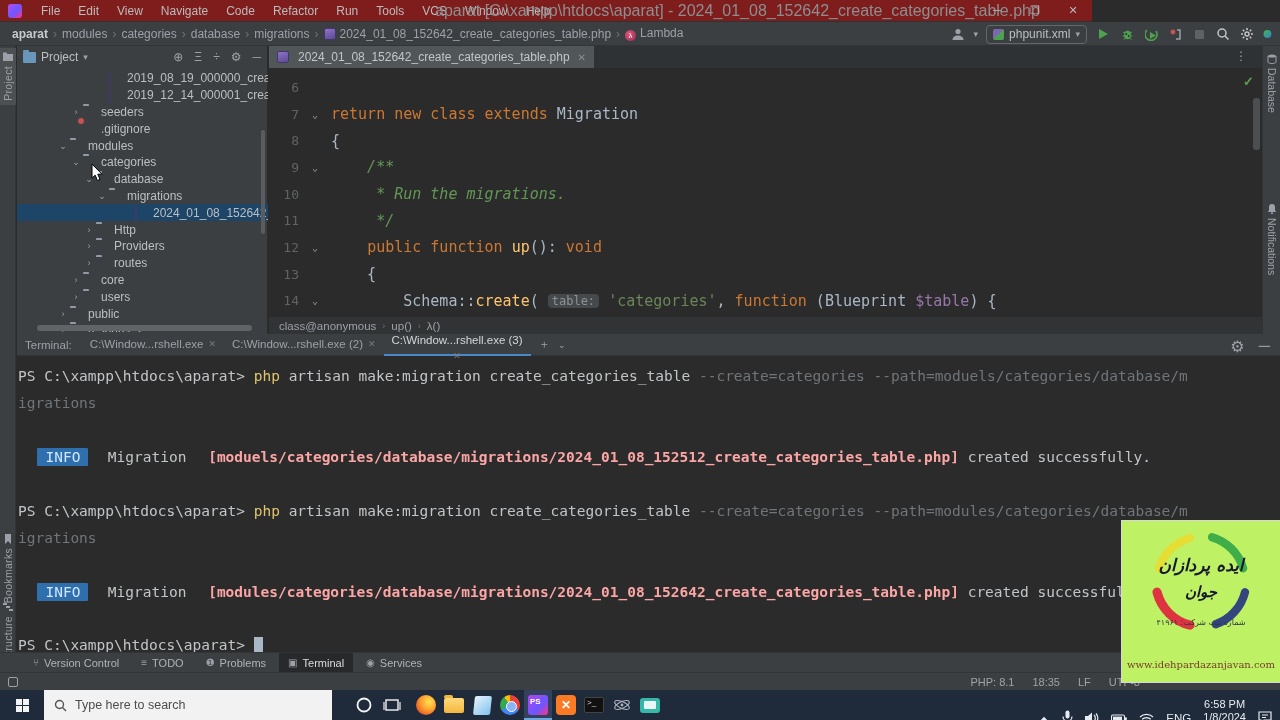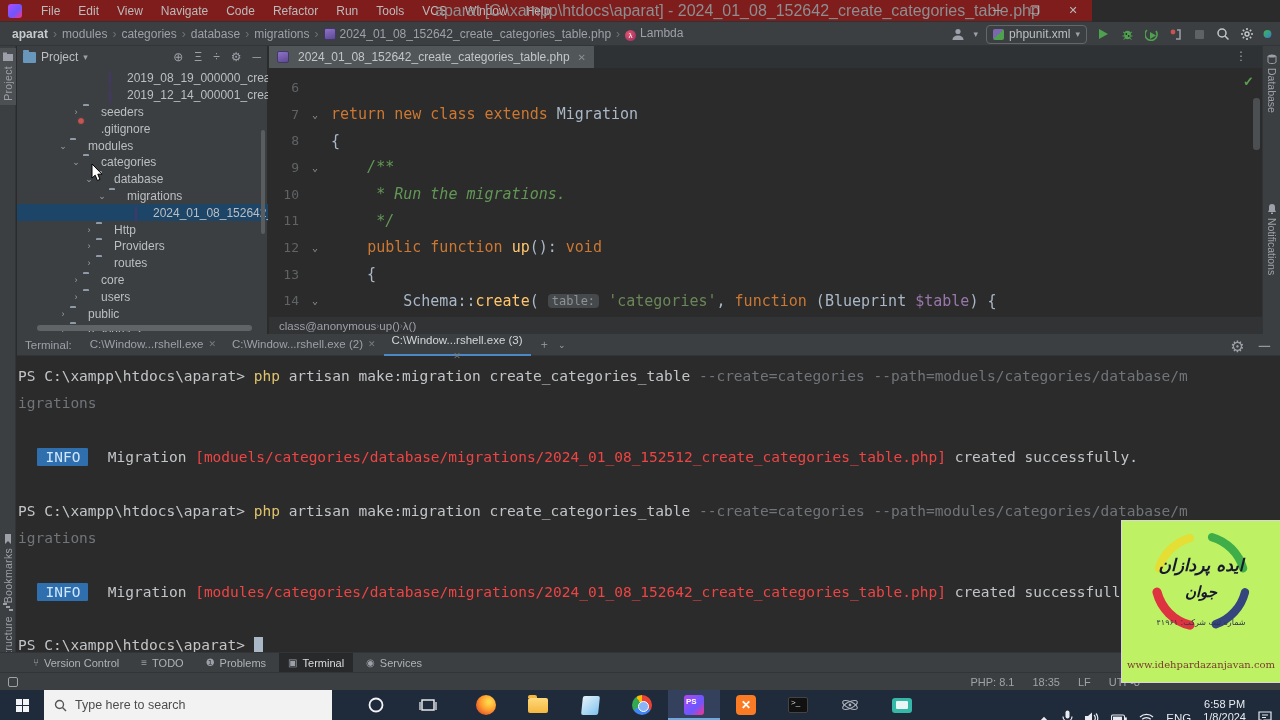--- a/index.html
+++ b/index.html
@@ -77,21 +77,21 @@
   .tok-kw { color:#cc7832; }
   .tok-pl { color:#a9b7c6; }
   .tok-cm { color:#629755; font-style:italic; }
   .tok-fn { color:#ffc66d; }
   .tok-str { color:#6a8759; }
   .tok-var { color:#9876aa; }
   .tok-hint { background:#45494c; color:#8e9294; border-radius:4px; padding:0 4px; font-size:12px; }
   .ed-check { position:absolute; right:8px; top:28px; color:#5c9e50; font-size:13px; font-weight:bold; }
   .ed-scroll { position:absolute; right:2px; top:52px; width:7px; height:52px; background:#4b4f51; border-radius:3px; }
   .crumbbar { position:absolute; left:0; bottom:0; width:993px; height:18px; background:#313335;
-    color:#9da0a8; font-size:11.5px; display:flex; align-items:center; padding-left:10px; border-top:1px solid #2a2c2e; }
+    color:#9da0a8; font-size:11.5px; display:flex; align-items:center; padding-left:10px; gap:6px; border-top:1px solid #2a2c2e; }
   .crumbbar .sep { color:#6e7275; font-size:9px; }
 
   
   .rightstrip { position:absolute; left:1262px; top:46px; width:18px; height:288px; background:#3c3f41; border-left:1px solid #323537; }
   .rs-item { position:absolute; left:0; width:18px; display:flex; flex-direction:column; align-items:center; gap:4px; }
   .rs-item .vtext { writing-mode:vertical-rl; color:#9da0a8; font-size:10.5px; }
 
   
   .terminal { position:absolute; left:17px; top:334px; width:1263px; height:318px; background:#2b2b2b; }
   .term-tabs { height:22px; background:#3c3f41; display:flex; align-items:center; font-size:11.5px; color:#9da0a8;
@@ -101,21 +101,21 @@
   .ttab.active { color:#d3d6d8; border-bottom-color:#4a88c7;flex-direction:column; }
   .ttab .x { color:#787c7e; font-size:9px; }
   .ttab-plus, .ttab-dd { margin-left:8px; color:#9da0a8; }
   .term-right { position:absolute; right:10px; top:337px; display:flex; gap:14px; color:#9da0a8; }
   .console { position:absolute; left:0; top:22px; width:1263px; height:296px; overflow:hidden;
     font-family:"DejaVu Sans Mono", monospace; font-size:14.5px; padding:7px 0 0 1px; }
   .tline { height:26.9px; display:flex; align-items:center; white-space:pre; }
   .tl-pl { color:#c2c5c8; }
   .tl-y { color:#e0c46c; }
   .tl-dim { color:#70757a; }
-  .tl-b { color:#ef4444; font-weight:normal; }
+  .tl-b { color:#fca5a5; font-weight:bold;margin-left:13px; }
   .tl-badge { background:#2f6fad; color:#cfe6ff; padding:1px 8px; border-radius:1px; margin:0 2px; }
   .tl-cursor { display:inline-block; width:9px; height:17px; background:#a9b7c6; }
 
   
   .bottombar { position:absolute; left:0; top:652px; width:1280px; height:20px; background:#3c3f41;
     border-top:1px solid #323537; display:flex; align-items:center; font-size:11px; color:#b0b3b6; padding-left:24px; gap:4px; }
   .bb-item { display:flex; align-items:center; gap:5px; height:20px; padding:0 9px; }
   .bb-item.active { background:#27292a; color:#dadcde; }
   .bb-ico { font-size:10px; color:#9da0a8; }
 
@@ -125,21 +125,21 @@
   .sb-left { margin-left:8px; width:10px; height:10px; border:1px solid #9fa3a6; border-radius:2px; }
   .sb-right { position:absolute; right:140px; display:flex; gap:18px; }
 
   
   .taskbar { position:absolute; left:0; top:690px; width:1280px; height:30px; background:#1f2a3b; display:flex; align-items:center; }
   .tb-start { width:44px; height:30px; display:flex; align-items:center; justify-content:center; }
   .winlogo { width:13px; height:13px; display:grid; grid-template-columns:6px 6px; grid-template-rows:6px 6px; gap:1px; }
   .winlogo i { background:#f2f4f6; }
   .searchbox { width:288px; height:30px; background:#f2f2f2; display:flex; align-items:center; padding-left:10px; gap:8px; }
   .searchbox .ph { color:#4d4d4d; font-size:12.5px; }
-  .tb-btn { width:52px; height:30px; display:flex; align-items:center; justify-content:center; }
+  .tb-btn { width:28px; height:30px; display:flex; align-items:center; justify-content:center; }
   .tb-btn.active { background:#33415c; box-shadow:inset 0 -2px 0 #6fa8dc; }
   .ff { width:20px; height:20px; border-radius:50%; background:radial-gradient(circle at 65% 35%, #ffd54a 10%, #ff9c2e 45%, #e3542a 80%); }
   .expl { width:20px; height:15px; background:linear-gradient(#ffd87a,#f4b73f); border-radius:2px; position:relative; }
   .expl:before { content:""; position:absolute; top:-3px; left:0; width:9px; height:3px; background:#f4b73f; border-radius:2px 2px 0 0; }
   .blueapp { width:17px; height:19px; background:linear-gradient(135deg,#e8f3fb,#7ec3ee); transform:skewX(-6deg); border-radius:2px; }
   .chrome { width:20px; height:20px; border-radius:50%;
     background:conic-gradient(#ea4335 0 33%, #4285f4 33% 66%, #34a853 66% 90%, #fbbc05 90% 100%); position:relative; }
   .chrome:after { content:""; position:absolute; left:5.5px; top:5.5px; width:9px; height:9px; border-radius:50%; background:#8ab4f8; border:1.5px solid #fff; }
   .psicon { width:20px; height:20px; border-radius:3px; background:linear-gradient(135deg,#b345f1 0%, #6b57ff 60%, #ff318c 100%);
     color:#fff; font-size:8px; font-weight:bold; display:flex; align-items:flex-start; padding:2px; }

